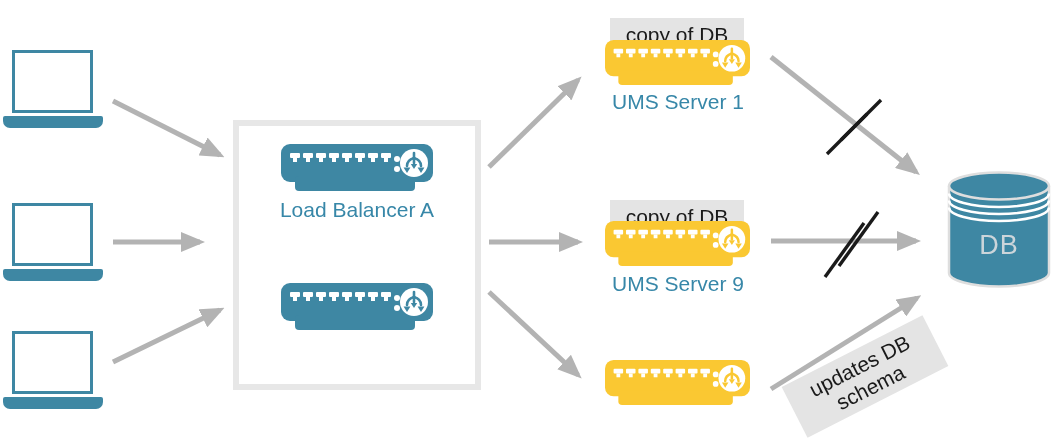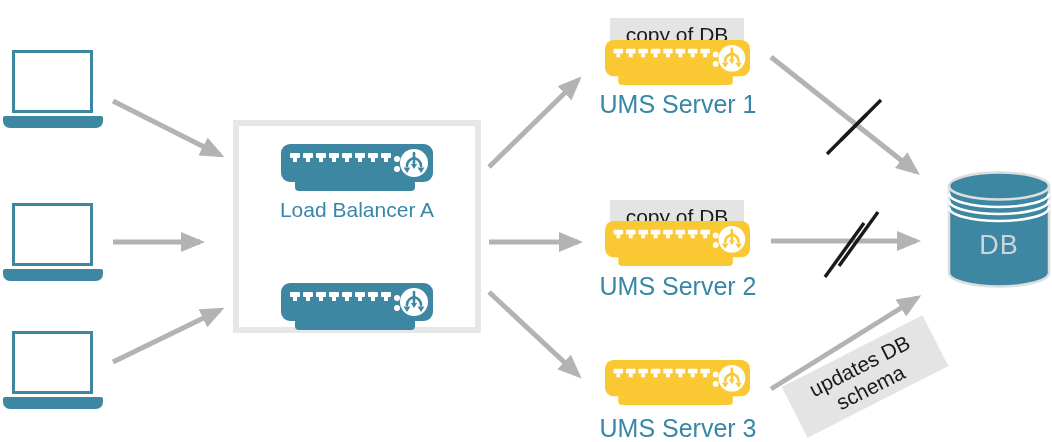--- a/index.html
+++ b/index.html
@@ -13,31 +13,31 @@
   .arrow-head-fill{fill:var(--c-arrow_gray);}
 
   
   .laptop{position:absolute;width:100px;height:78px;z-index:2;}
   .lt-screen{position:absolute;left:9px;top:0;width:75px;height:57px;
              border:3.5px solid var(--c-teal);background:#fff;}
   .lt-base{position:absolute;left:0;bottom:0;width:100px;height:12px;
            background:var(--c-teal);border-radius:2px 2px 7px 7px;}
 
   
-  .lb-box{position:absolute;left:233px;top:120px;width:248px;height:213px;
+  .lb-box{position:absolute;left:233px;top:120px;width:248px;height:270px;
           box-sizing:border-box;border:6px solid var(--c-box_border);
           background:#fff;z-index:2;}
   .icon-row{position:absolute;left:0;right:0;display:flex;justify-content:center;}
 
   
   .teal{color:var(--c-teal);}
   .yellow{color:var(--c-yellow);}
 
   
-  .node-label{position:absolute;color:var(--c-node_label);font-size:25px;
+  .node-label{position:absolute;color:var(--c-node_label);font-size:21px;
               text-align:center;white-space:nowrap;z-index:2;}
   .lb-label{position:absolute;left:0;right:0;color:var(--c-node_label);
             font-size:21px;text-align:center;white-space:nowrap;}
 
   
   .badge{position:absolute;background:var(--c-label_bg);color:var(--c-label_text);
          font-size:21px;display:flex;align-items:center;justify-content:center;
          z-index:2;margin-top:15px;}
 
   .ums-icon{position:absolute;z-index:2;}
@@ -245,21 +245,21 @@
       <path d="M133 14 c-5 1.5 -7 4.5 -7 8"></path>
       <path d="M133 14 c5 1.5 7 4.5 7 8"></path>
       <path d="M133 14 v5"></path>
     </g>
     <g fill="currentColor" stroke="none">
       <path d="M126 29 l-3.4 -5.5 6.8 0 z"></path>
       <path d="M140 29 l-3.4 -5.5 6.8 0 z"></path>
       <path d="M133 25 l-3.2 -5 6.4 0 z"></path>
     </g>
   </svg>
-  <div class="node-label" style="left:583px;top:272px;width:190px">UMS Server 2</div>
+  <div class="node-label" style="left:583px;top:272px;width:190px">UMS Server 9</div>
 
   <svg class="ums-icon yellow" style="left:605px;top:360px" width="145" height="46" viewBox="0 0 152 48">
     <rect x="0" y="0" width="152" height="38" rx="9" fill="currentColor"></rect>
     <rect x="14" y="32" width="120" height="15" rx="4" fill="currentColor"></rect>
     <g fill="#fff">
       <rect x="9" y="9" width="10" height="5" rx="1"></rect>
         <rect x="12" y="14" width="4" height="4"></rect>
       <rect x="22" y="9" width="10" height="5" rx="1"></rect>
         <rect x="25" y="14" width="4" height="4"></rect>
       <rect x="35" y="9" width="10" height="5" rx="1"></rect>
@@ -283,21 +283,20 @@
       <path d="M133 14 c-5 1.5 -7 4.5 -7 8"></path>
       <path d="M133 14 c5 1.5 7 4.5 7 8"></path>
       <path d="M133 14 v5"></path>
     </g>
     <g fill="currentColor" stroke="none">
       <path d="M126 29 l-3.4 -5.5 6.8 0 z"></path>
       <path d="M140 29 l-3.4 -5.5 6.8 0 z"></path>
       <path d="M133 25 l-3.2 -5 6.4 0 z"></path>
     </g>
   </svg>
-  <div class="node-label" style="left:583px;top:414px;width:190px">UMS Server 3</div>
 
   <div class="schema-note">
     <span>updates DB</span>
     <span>schema</span>
   </div>
 
   <svg class="db-svg" width="110" height="124" viewBox="0 0 110 124">
     <g stroke="var(--c-db_outline)" stroke-width="2.5">
       <path d="M5 18 v87 a50 13.5 0 0 0 100 0 V18" fill="var(--c-teal)"></path>
       <ellipse cx="55" cy="18" rx="50" ry="13.5" fill="var(--c-teal)"></ellipse>

